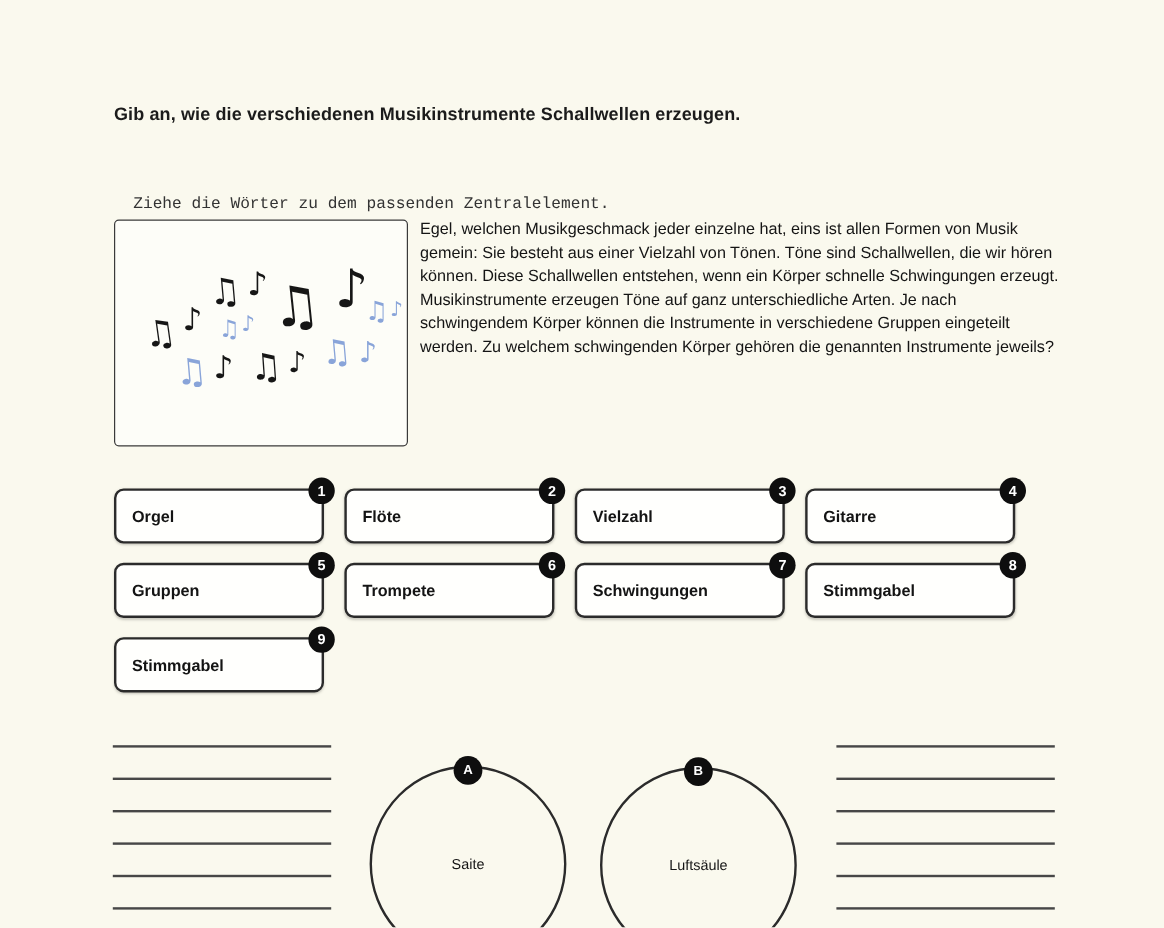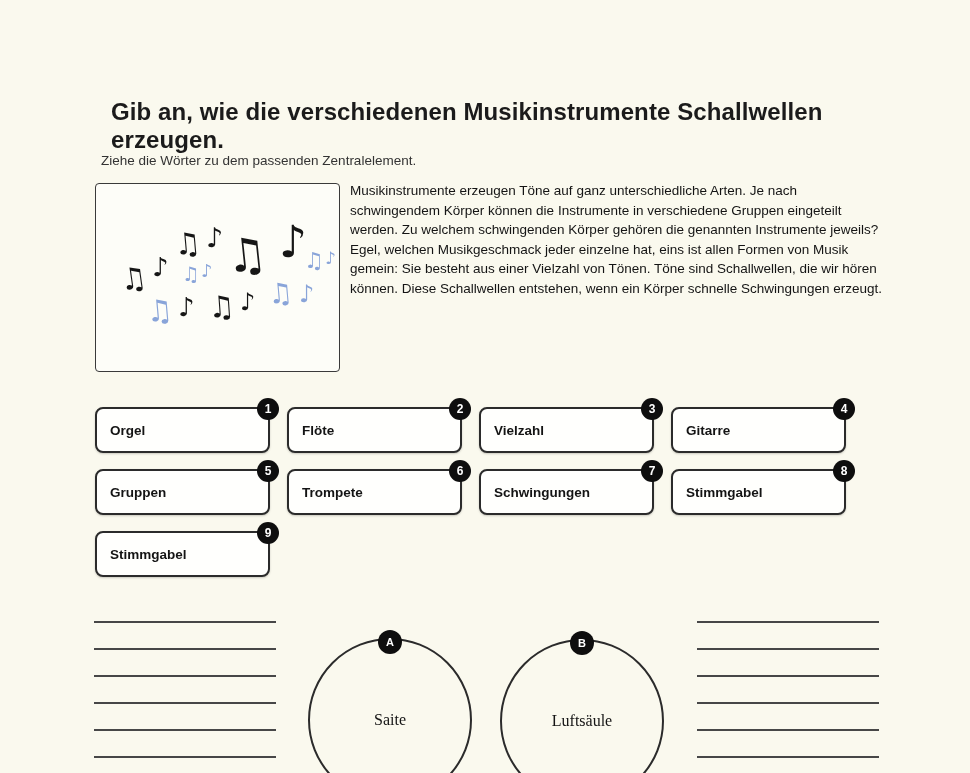--- a/index.html
+++ b/index.html
@@ -9,26 +9,26 @@
   }
   .page{
     position:relative;
     width:970px;height:773px;
     background:#faf9ee;
     overflow:hidden;
   }
   
   .title{
     position:absolute;left:95px;top:82px;width:712px;
-    font-size:24px;font-weight:bold;line-height:28px;
-    color:#1b1b1b;margin:16px;letter-spacing:.1px;
+    font-size:15px;font-weight:bold;line-height:28px;
+    color:#1b1b1b;margin:0;letter-spacing:.1px;
   }
   .subtitle{
     position:absolute;left:95px;top:147px;width:700px;
-    font-size:13.5px;color:#333;margin:6px;
+    font-size:13.5px;color:#333;margin:16px;font-family:Liberation Mono, monospace;
   }
   
   .media-box{
     position:absolute;left:95px;top:183px;width:245px;height:189px;
     background:#fdfdf8;border:1.5px solid #3a3a3a;border-radius:4px;
     box-sizing:border-box;overflow:hidden;
   }
   .note{
     position:absolute;line-height:1;
     font-family:"DejaVu Sans",sans-serif;
@@ -78,21 +78,21 @@
   .drop-circle{
     position:absolute;width:164px;height:164px;
     border:2px solid #2b2b2b;border-radius:50%;
     box-sizing:border-box;
     display:flex;align-items:center;justify-content:center;
     background:transparent;
     cursor:pointer;
   }
   .drop-circle.a{left:308px;top:638px;}
   .drop-circle.b{left:500px;top:639px;}
-  .circle-label{font-size:16px;color:#141414;font-family:Liberation Serif, serif;}
+  .circle-label{font-size:12px;color:#141414;}
   .circle-badge{
     position:absolute;top:-10px;left:50%;margin-left:-12px;
     width:24px;height:24px;border-radius:50%;
     background:#0e0e0e;color:#fff;
     font-size:11px;font-weight:bold;
     display:flex;align-items:center;justify-content:center;
     line-height:1;
   }
 </style>
 </head>
@@ -101,22 +101,22 @@
 <div class="page">
 
   <h1 class="title">Gib an, wie die verschiedenen Musikinstrumente Schallwellen erzeugen.</h1>
   <p class="subtitle">Ziehe die Wörter zu dem passenden Zentralelement.</p>
 
   <div class="media-box">
     <span id="notes-canvas"><span class="note" style="left: 24px; top: 80px; font-size: 30px; color: rgb(22, 22, 22); transform: rotate(-8deg);">♫</span><span class="note" style="left: 56px; top: 70px; font-size: 26px; color: rgb(22, 22, 22); transform: rotate(0deg);">♪</span><span class="note" style="left: 78px; top: 45px; font-size: 30px; color: rgb(22, 22, 22); transform: rotate(-5deg);">♫</span><span class="note" style="left: 110px; top: 40px; font-size: 27px; color: rgb(22, 22, 22); transform: rotate(0deg);">♪</span><span class="note" style="left: 130px; top: 48px; font-size: 46px; color: rgb(22, 22, 22); transform: rotate(-6deg);">♫</span><span class="note" style="left: 183px; top: 36px; font-size: 44px; color: rgb(22, 22, 22); transform: rotate(0deg);">♪</span><span class="note" style="left: 208px; top: 66px; font-size: 22px; color: rgb(137, 164, 217); transform: rotate(0deg);">♫</span><span class="note" style="left: 229px; top: 66px; font-size: 17px; color: rgb(137, 164, 217); transform: rotate(0deg);">♪</span><span class="note" style="left: 86px; top: 80px; font-size: 20px; color: rgb(137, 164, 217); transform: rotate(0deg);">♫</span><span class="note" style="left: 105px; top: 78px; font-size: 18px; color: rgb(137, 164, 217); transform: rotate(0deg);">♪</span><span class="note" style="left: 172px; top: 96px; font-size: 28px; color: rgb(137, 164, 217); transform: rotate(-5deg);">♫</span><span class="note" style="left: 203px; top: 98px; font-size: 24px; color: rgb(137, 164, 217); transform: rotate(0deg);">♪</span><span class="note" style="left: 50px; top: 112px; font-size: 30px; color: rgb(137, 164, 217); transform: rotate(-5deg);">♫</span><span class="note" style="left: 82px; top: 110px; font-size: 26px; color: rgb(22, 22, 22); transform: rotate(0deg);">♪</span><span class="note" style="left: 112px; top: 108px; font-size: 30px; color: rgb(22, 22, 22); transform: rotate(-4deg);">♫</span><span class="note" style="left: 144px; top: 106px; font-size: 24px; color: rgb(22, 22, 22); transform: rotate(0deg);">♪</span></span>
   </div>
 
   <div class="intro">
+    <p>Egel, welchen Musikgeschmack jeder einzelne hat, eins ist allen Formen von Musik gemein: Sie besteht aus einer Vielzahl von Tönen. Töne sind Schallwellen, die wir hören können. Diese Schallwellen entstehen, wenn ein Körper schnelle Schwingungen erzeugt.</p>
     <p>Musikinstrumente erzeugen Töne auf ganz unterschiedliche Arten. Je nach schwingendem Körper können die Instrumente in verschiedene Gruppen eingeteilt werden. Zu welchem schwingenden Körper gehören die genannten Instrumente jeweils?</p>
-    <p>Egel, welchen Musikgeschmack jeder einzelne hat, eins ist allen Formen von Musik gemein: Sie besteht aus einer Vielzahl von Tönen. Töne sind Schallwellen, die wir hören können. Diese Schallwellen entstehen, wenn ein Körper schnelle Schwingungen erzeugt.</p>
   </div>
 
   <div class="word-grid">
     <div class="word-card">
       <span class="word-label">Orgel</span>
       <span class="badge">1</span>
     </div>
     <div class="word-card">
       <span class="word-label">Flöte</span>
       <span class="badge">2</span>

